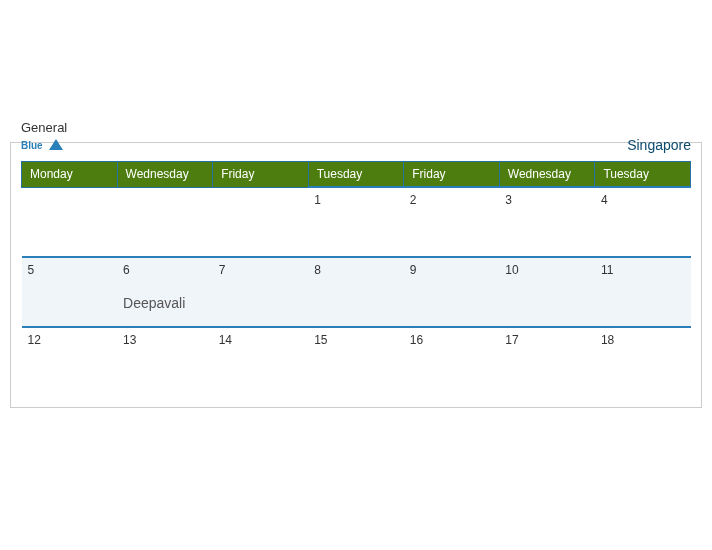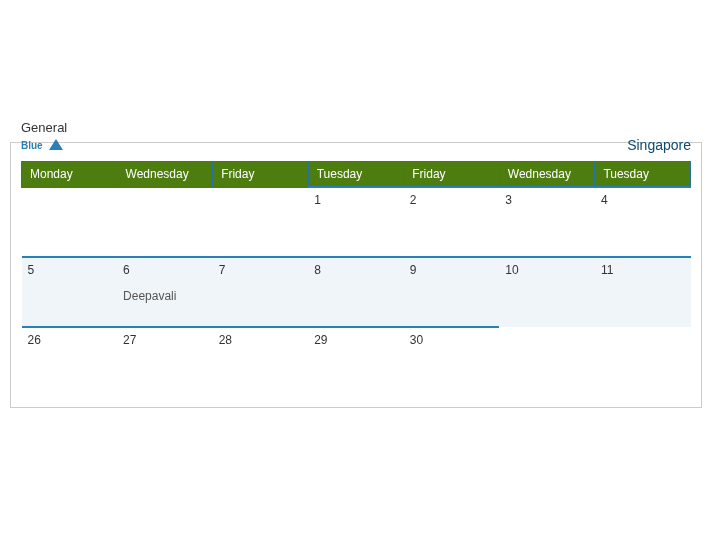--- a/index.html
+++ b/index.html
@@ -95,24 +95,24 @@
     }
     .calendar-grid tr:nth-child(odd) td {
       background: #fff;
     }
     .day-number {
       font-size: 12px;
       color: #333;
       display: block;
     }
     .event-label {
-      font-size: 12px;
+      font-size: 14px;
       color: #555;
       display: block;
-      margin-top: 12px;
+      margin-top: 18px;
     }
     .empty-cell {
       background: #fff !important;
       border-top: none !important;
     }
   </style>
 </head>
 <body>
 
 <div class="calendar-container">
@@ -176,32 +176,36 @@
           </td>
           <td>
             <span class="day-number">10</span>
           </td>
           <td>
             <span class="day-number">11</span>
           </td>
         </tr>
         <tr>
           <td>
-            <span class="day-number">26</span>
-          </td>
-          <td>
-            <span class="day-number">27</span>
-          </td>
-          <td>
-            <span class="day-number">28</span>
-          </td>
-          <td>
-            <span class="day-number">29</span>
-          </td>
-          <td>
-            <span class="day-number">30</span>
-          </td>
-          <td class="empty-cell"></td>
-          <td class="empty-cell"></td>
+            <span class="day-number">12</span>
+          </td>
+          <td>
+            <span class="day-number">13</span>
+          </td>
+          <td>
+            <span class="day-number">14</span>
+          </td>
+          <td>
+            <span class="day-number">15</span>
+          </td>
+          <td>
+            <span class="day-number">16</span>
+          </td>
+          <td>
+            <span class="day-number">17</span>
+          </td>
+          <td>
+            <span class="day-number">18</span>
+          </td>
         </tr>
       </tbody>
   </table>
 </div>
 
 </body></html>

